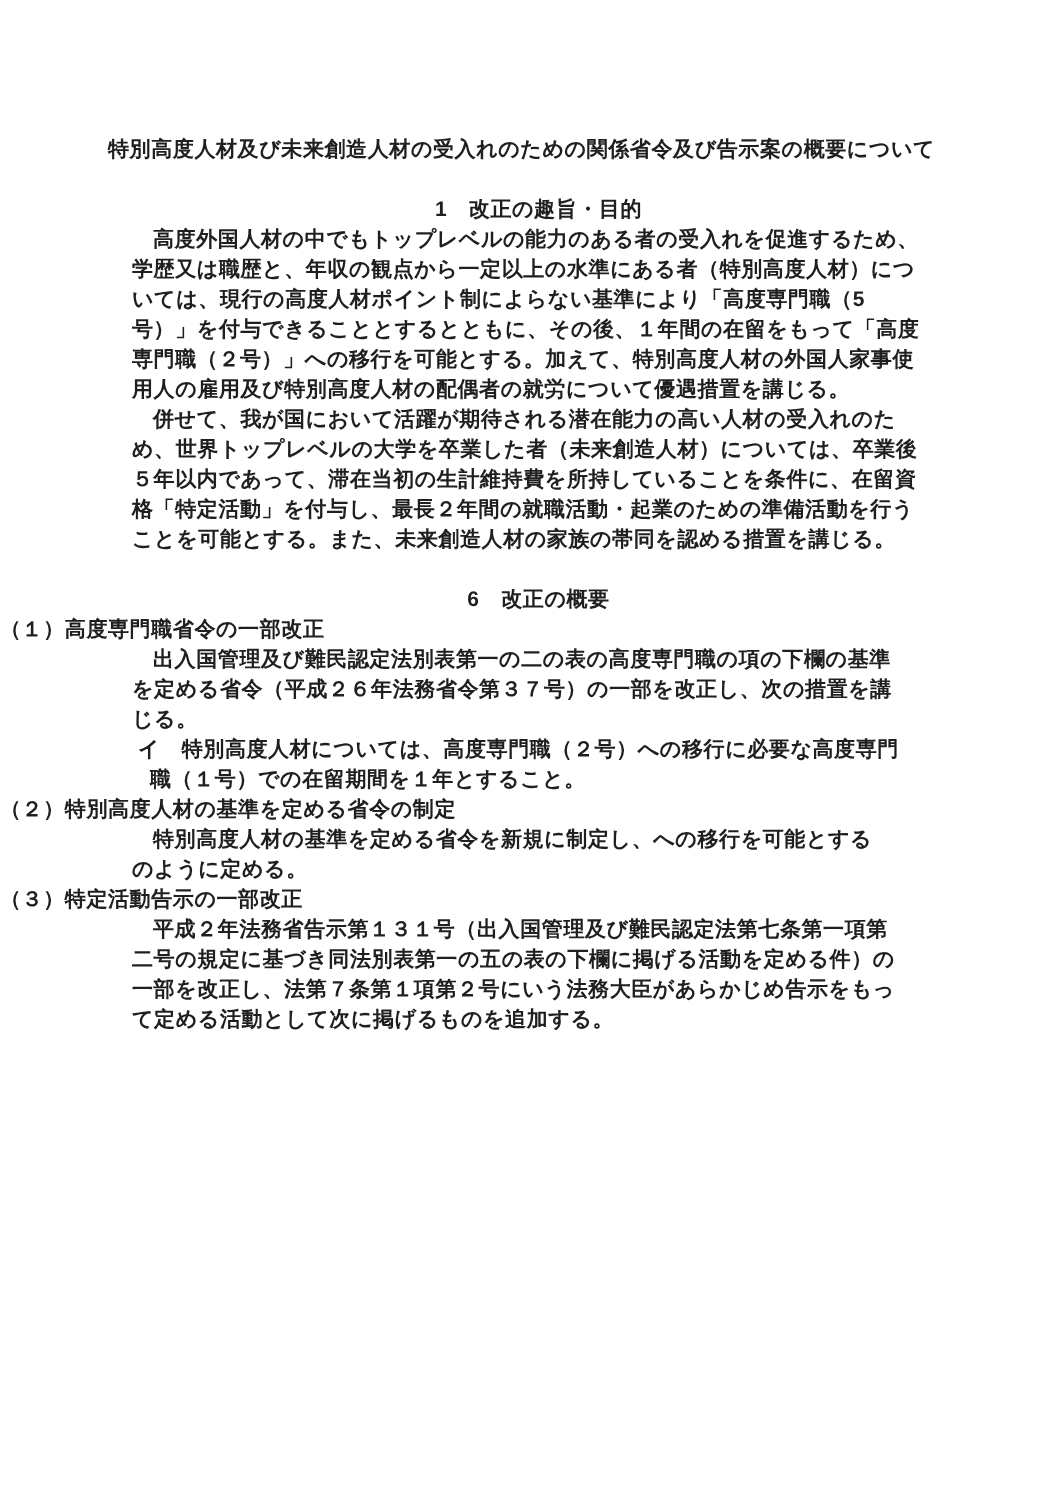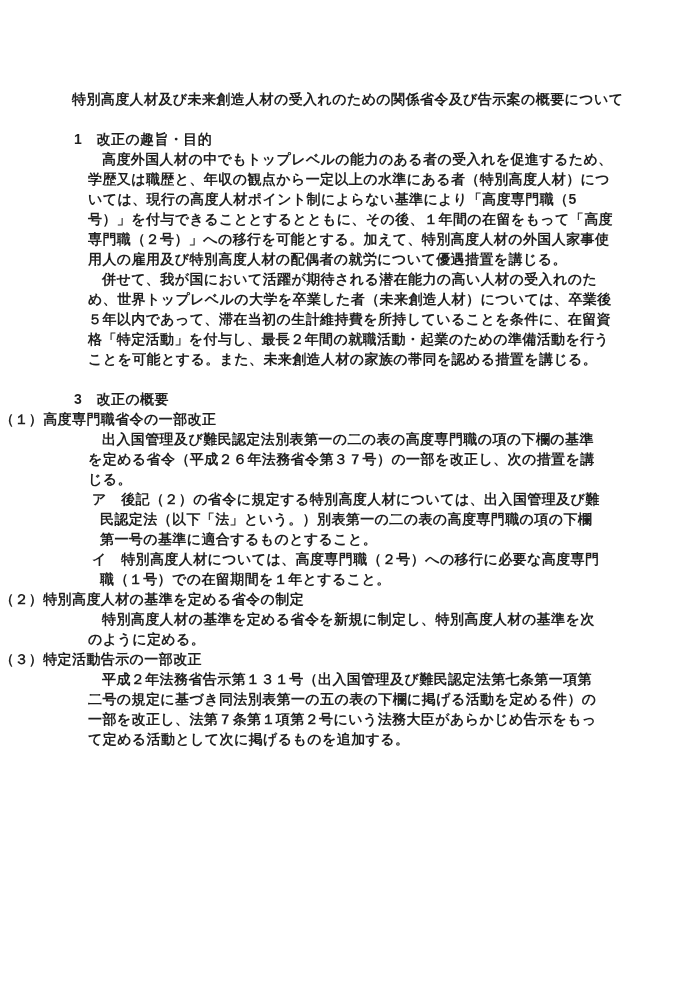--- a/index.html
+++ b/index.html
@@ -28,52 +28,49 @@
     line-height: 20px;
     letter-spacing: 0.4px;
     font-weight: bold; 
     -webkit-font-smoothing: antialiased;
   }
   .title   { margin-left: 72px; }
   .section { margin-left: 74px; }
   .para    { margin-left: 88px; text-indent: 14px; }
   .item    { }
   .sub     { margin-left: 100px; text-indent: -8px; }
-  .gap     { margin-top: 20px; }
+  .gap     { margin-top: 20px; text-align: center; }
 </style>
 </head>
 <body style="background: rgb(255, 255, 255); color: rgb(31, 31, 31);">
 
 <div class="page">
   <div class="block title">特別高度人材及び未来創造人材の受入れのための関係省令及び告示案の概要について</div>
   <main>
       <div class="block section gap">1　改正の趣旨・目的</div>
       <div class="block para">高度外国人材の中でもトップレベルの能力のある者の受入れを促進するため、
 学歴又は職歴と、年収の観点から一定以上の水準にある者（特別高度人材）につ
 いては、現行の高度人材ポイント制によらない基準により「高度専門職（5
 号）」を付与できることとするとともに、その後、１年間の在留をもって「高度
 専門職（２号）」への移行を可能とする。加えて、特別高度人材の外国人家事使
 用人の雇用及び特別高度人材の配偶者の就労について優遇措置を講じる。</div>
       <div class="block para">併せて、我が国において活躍が期待される潜在能力の高い人材の受入れのた
 め、世界トップレベルの大学を卒業した者（未来創造人材）については、卒業後
 ５年以内であって、滞在当初の生計維持費を所持していることを条件に、在留資
 格「特定活動」を付与し、最長２年間の就職活動・起業のための準備活動を行う
 ことを可能とする。また、未来創造人材の家族の帯同を認める措置を講じる。</div>
-      <div class="block section gap">3　改正の概要</div>
+      <div class="block section gap">6　改正の概要</div>
       <div class="block item">（１）高度専門職省令の一部改正</div>
       <div class="block para">出入国管理及び難民認定法別表第一の二の表の高度専門職の項の下欄の基準
 を定める省令（平成２６年法務省令第３７号）の一部を改正し、次の措置を講
 じる。</div>
-      <div class="block sub">ア　後記（２）の省令に規定する特別高度人材については、出入国管理及び難
-民認定法（以下「法」という。）別表第一の二の表の高度専門職の項の下欄
-第一号の基準に適合するものとすること。</div>
       <div class="block sub">イ　特別高度人材については、高度専門職（２号）への移行に必要な高度専門
 職（１号）での在留期間を１年とすること。</div>
       <div class="block item">（２）特別高度人材の基準を定める省令の制定</div>
-      <div class="block para">特別高度人材の基準を定める省令を新規に制定し、特別高度人材の基準を次
+      <div class="block para">特別高度人材の基準を定める省令を新規に制定し、への移行を可能とする
 のように定める。</div>
       <div class="block item">（３）特定活動告示の一部改正</div>
       <div class="block para">平成２年法務省告示第１３１号（出入国管理及び難民認定法第七条第一項第
 二号の規定に基づき同法別表第一の五の表の下欄に掲げる活動を定める件）の
 一部を改正し、法第７条第１項第２号にいう法務大臣があらかじめ告示をもっ
 て定める活動として次に掲げるものを追加する。</div>
     </main>
 </div>
 
 </body></html>

